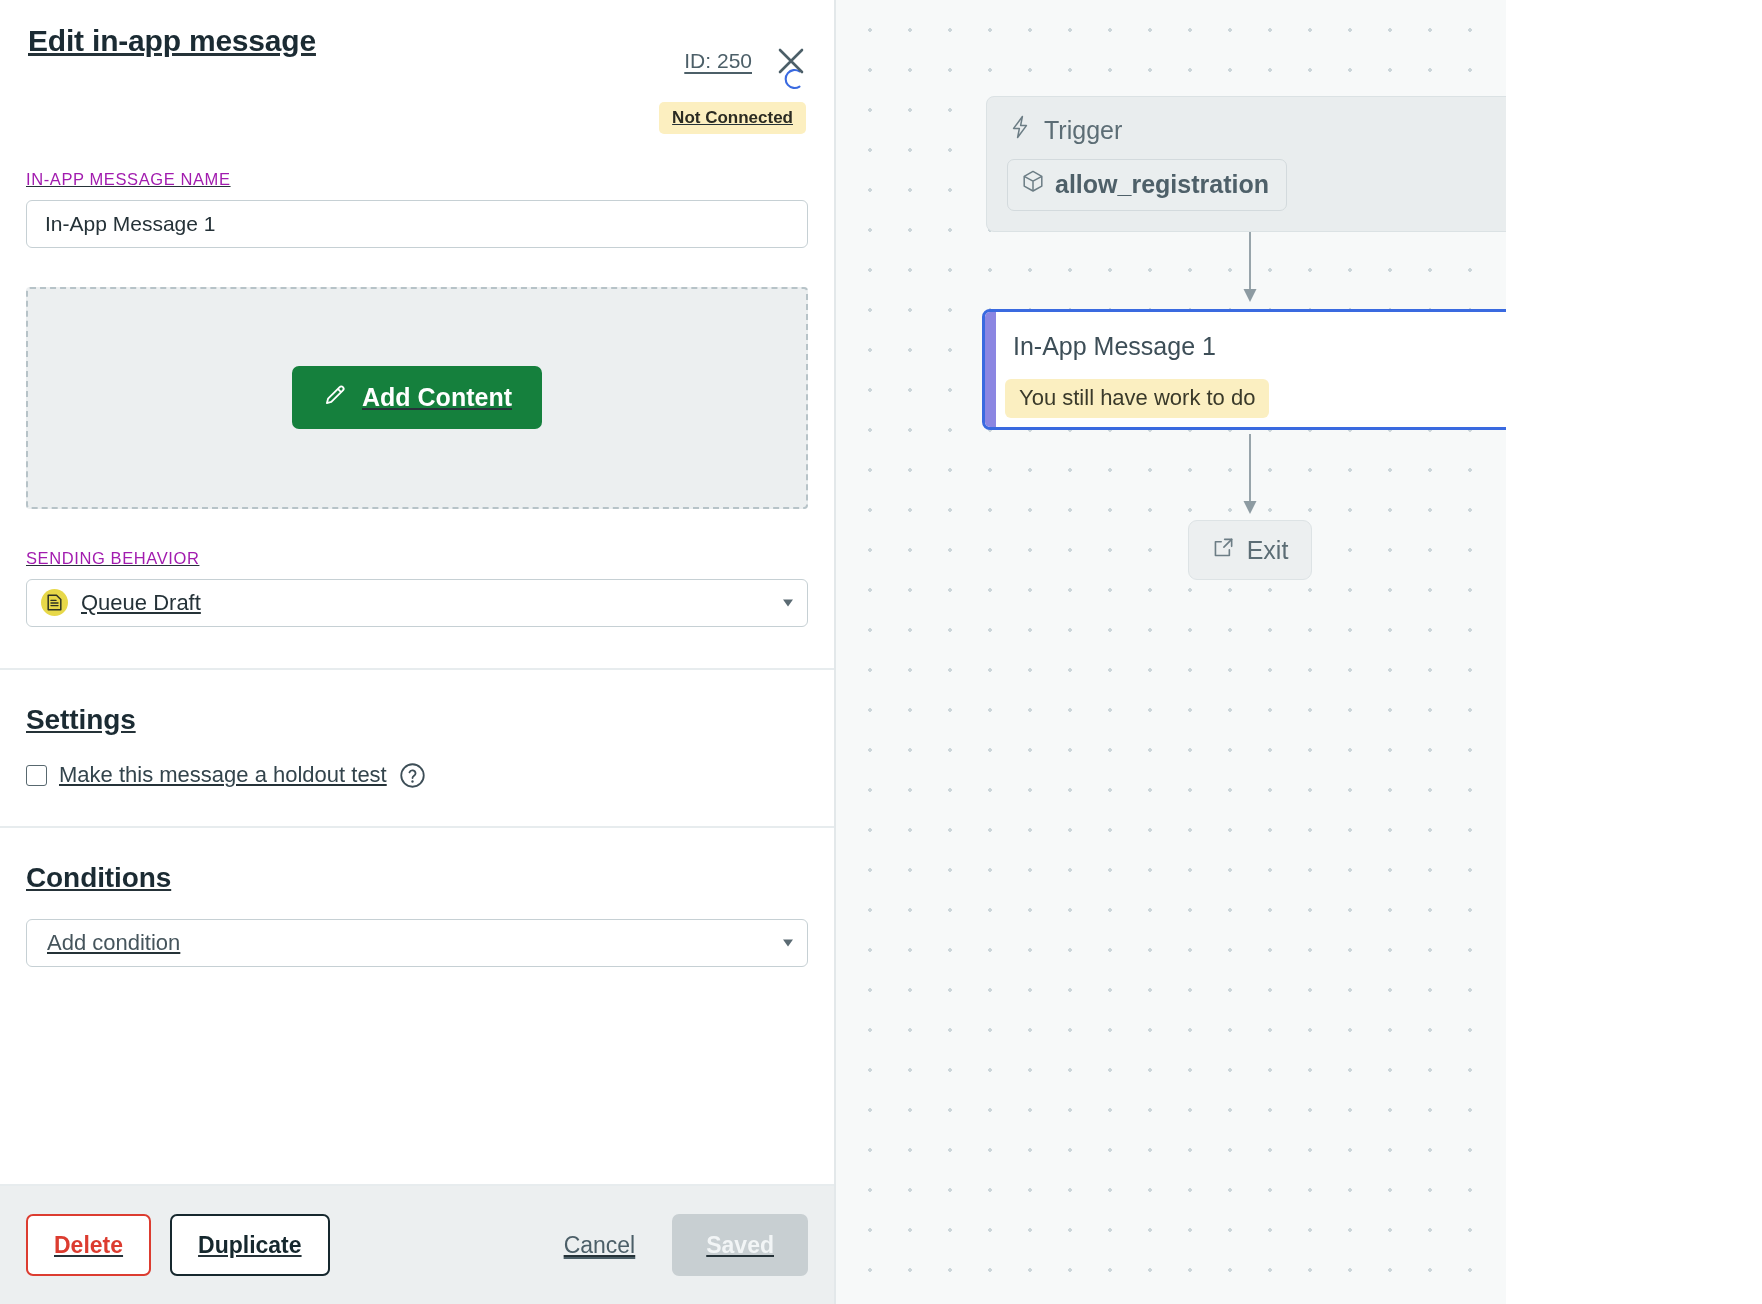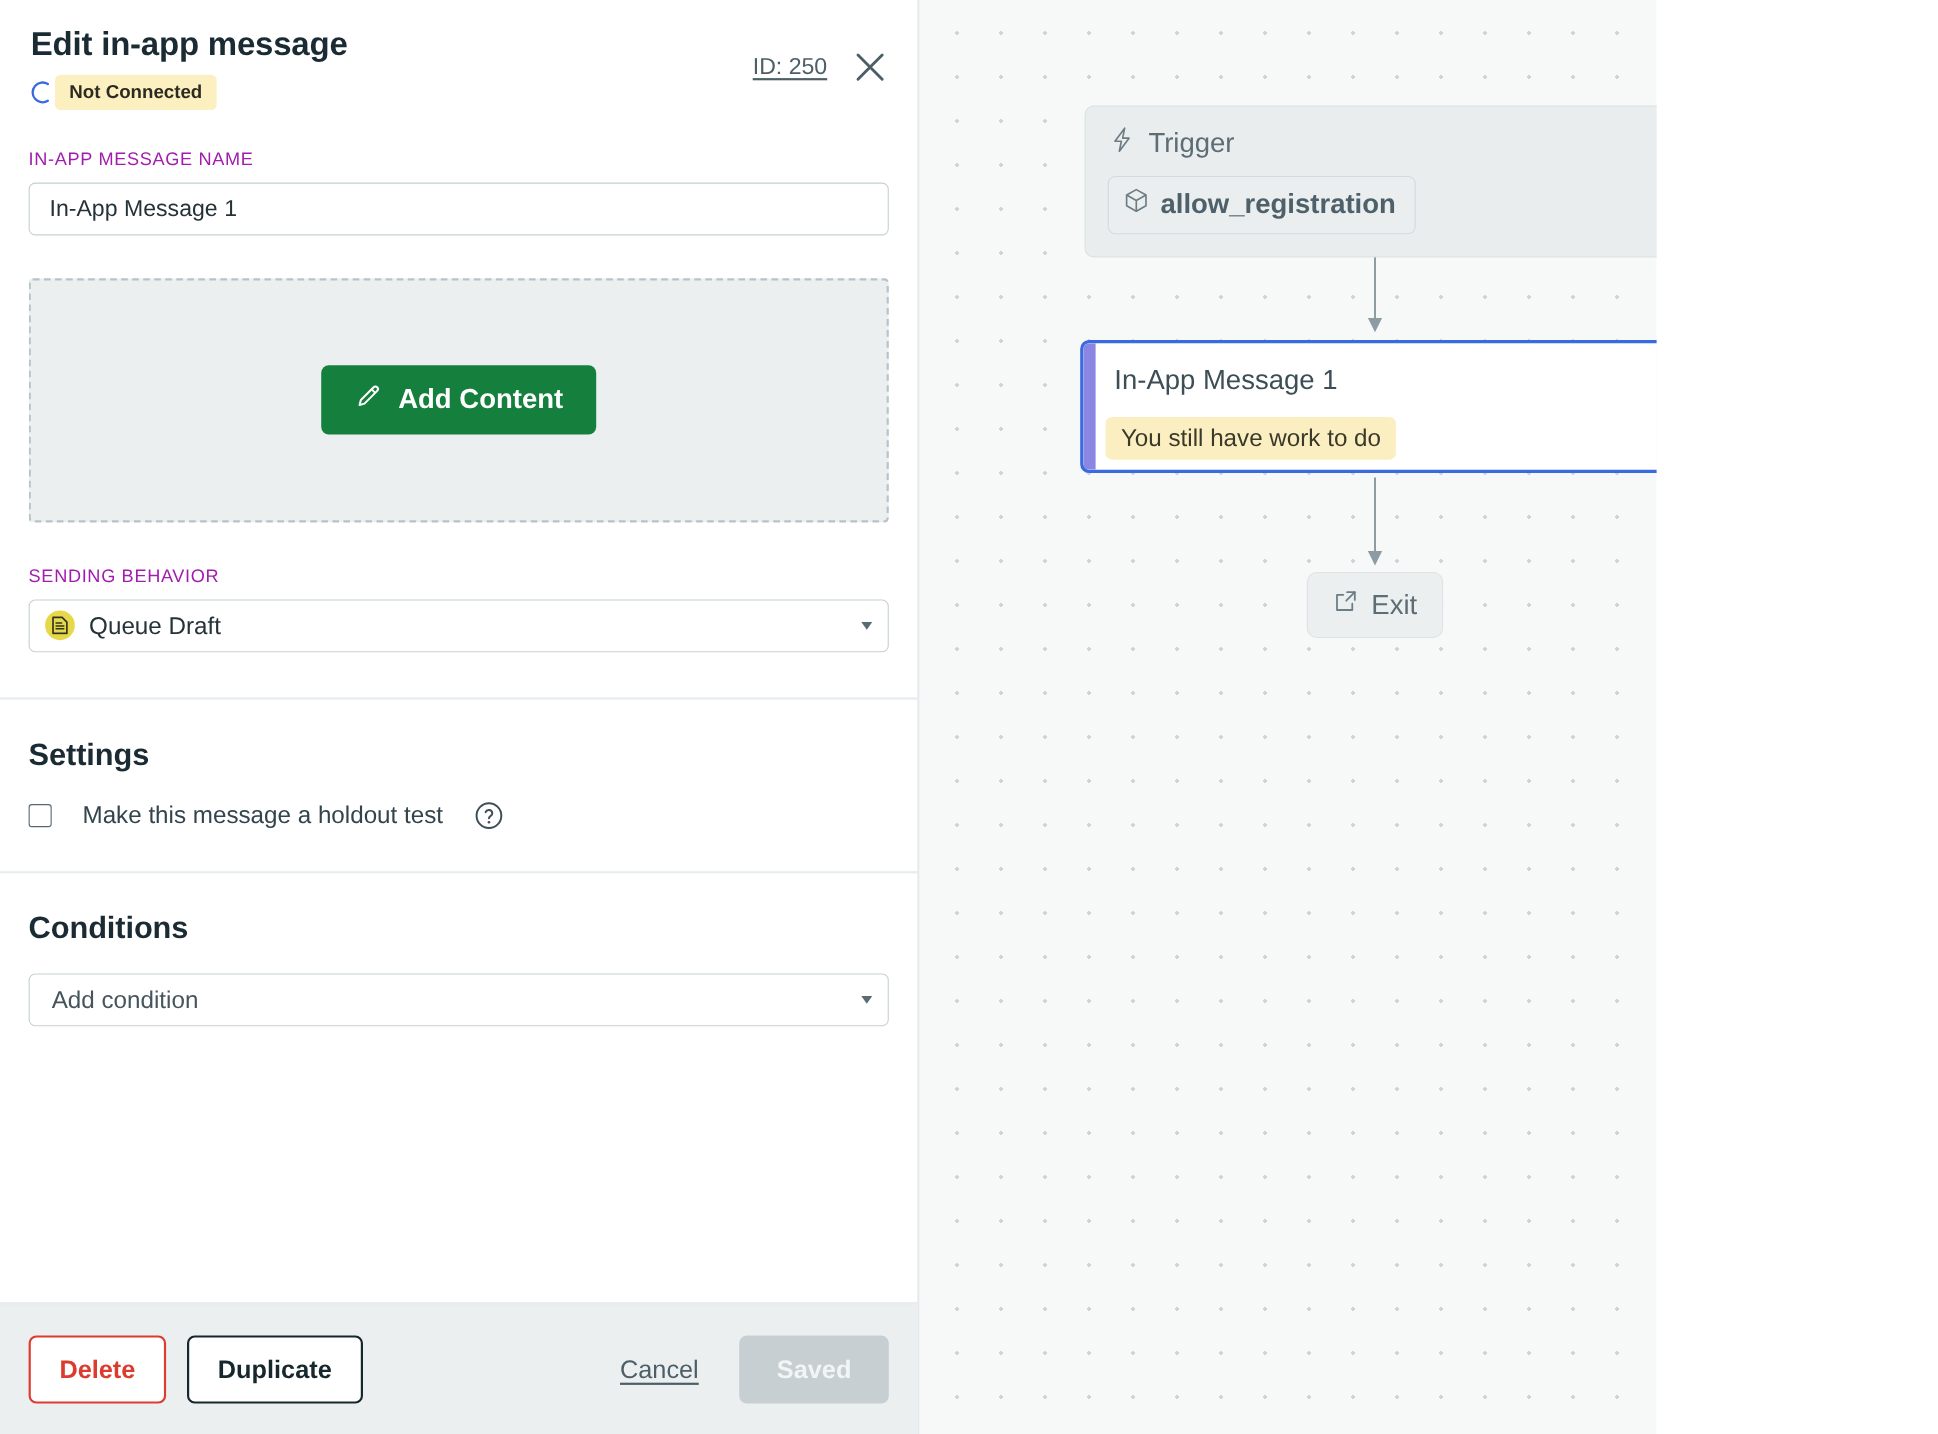--- a/index.html
+++ b/index.html
@@ -13,20 +13,21 @@
     background: #ffffff;
     color: #253238;
     -webkit-font-smoothing: antialiased;
   }
 
   .app {
     position: relative;
     width: 1506px;
     height: 1304px;
     display: flex;
+    text-decoration: underline;
   }
 
   
   .panel {
     position: relative;
     width: 836px;
     height: 1304px;
     background: #ffffff;
     border-right: 2px solid #e3e8ea;
     display: flex;
@@ -46,22 +47,24 @@
   }
   .panel-title {
     font-size: 30px;
     font-weight: 700;
     letter-spacing: -0.2px;
     color: #1b2b33;
     line-height: 1.15;
   }
   .status-row {
     display: flex;
-    align-items: center;
+    align-items: flex-end;
+    gap: 12px;
     margin-top: 9px;
+    flex-direction: column;
   }
   .spinner {
     width: 22px;
     height: 22px;
     flex: 0 0 auto;
     position: relative;
   }
   .spinner svg { display: block; }
   .badge-not-connected {
     background: #fcefc0;
@@ -209,21 +212,21 @@
     font-weight: 700;
     color: #1b2b33;
     letter-spacing: -0.1px;
   }
   .settings-block { padding: 34px 26px 37px 26px; }
   .conditions-block { padding: 34px 26px 0 26px; }
 
   .checkbox-row {
     display: flex;
     align-items: center;
-    gap: 28px;
+    gap: 12px;
     margin-top: 26px;
   }
   .checkbox {
     width: 21px;
     height: 21px;
     border: 1.6px solid #58686f;
     border-radius: 3px;
     background: #fff;
     flex: 0 0 auto;
     cursor: pointer;

